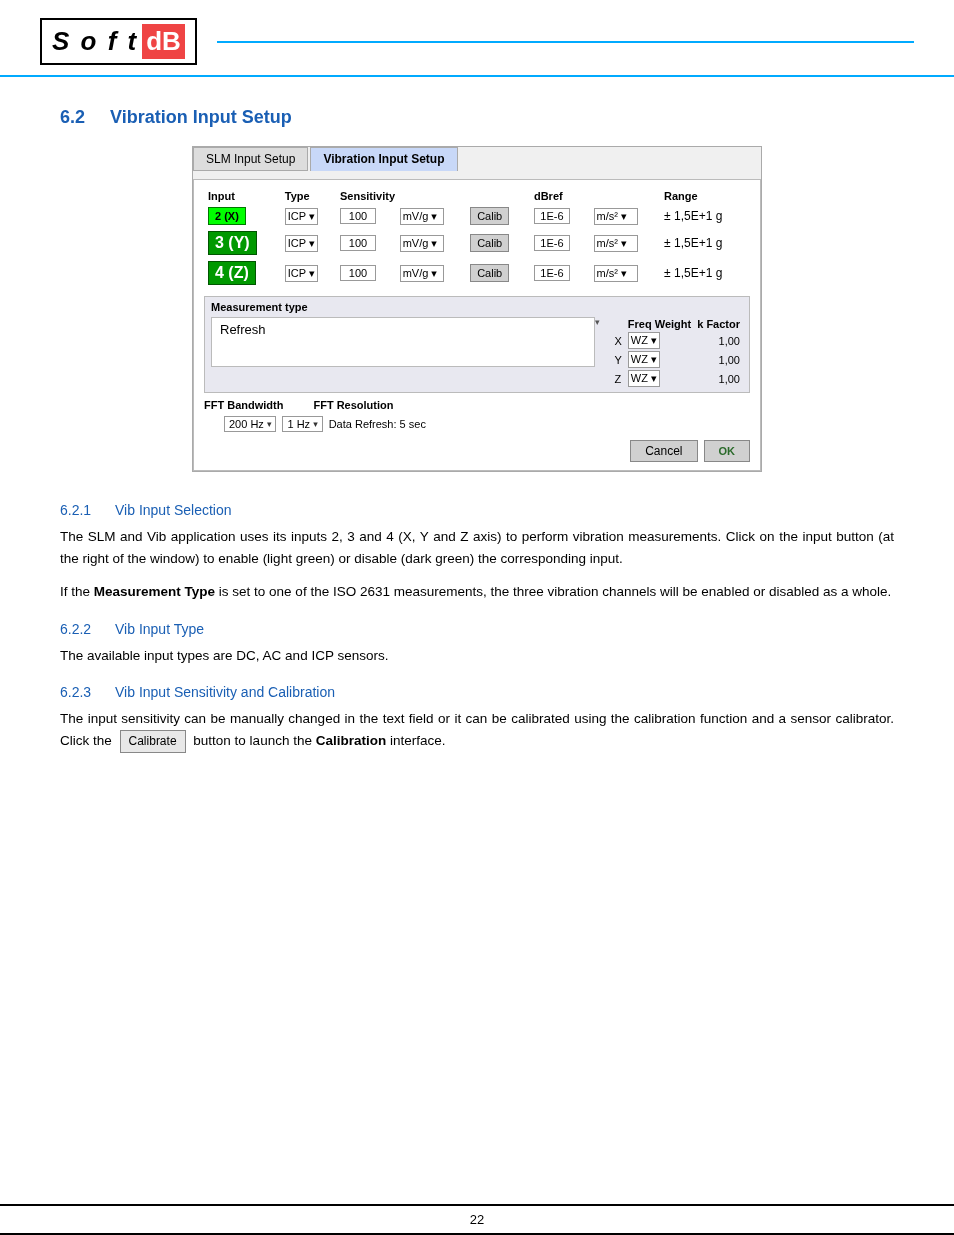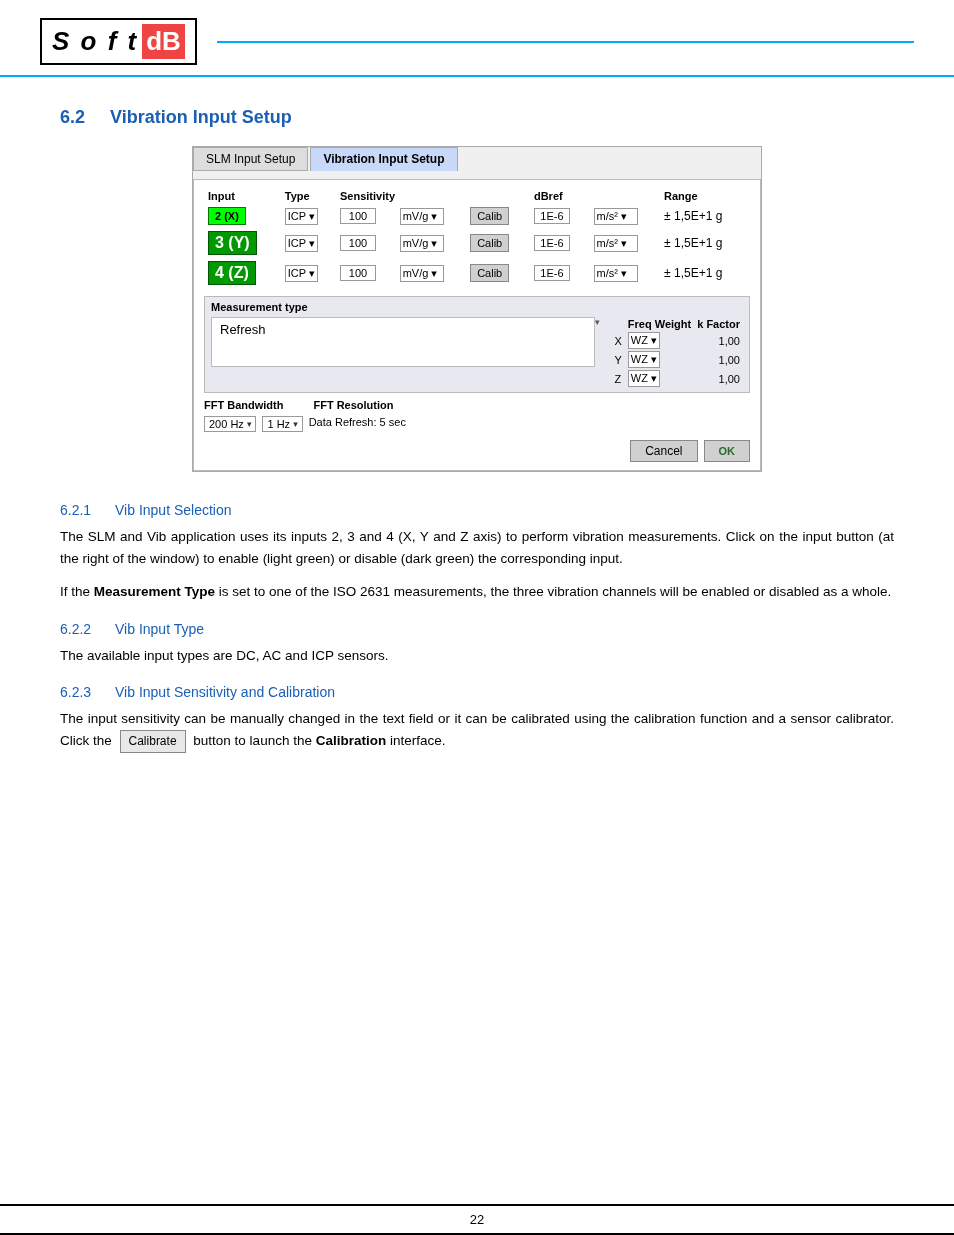--- a/index.html
+++ b/index.html
@@ -218,22 +218,23 @@
       margin-bottom: 8px;
       font-size: 11px;
     }
     .fft-header {
       font-weight: bold;
       font-size: 11px;
       margin-bottom: 2px;
     }
     .fft-row {
       display: flex;
-      align-items: flex-start;
+      align-items: center;
       gap: 6px;
+      margin-left: 20px;
     }
     .fft-field {
       display: inline-flex;
       align-items: center;
       border: 1px solid #999;
       background: #fff;
       padding: 1px 4px;
       font-size: 11px;
     }
     .fft-arrow {

